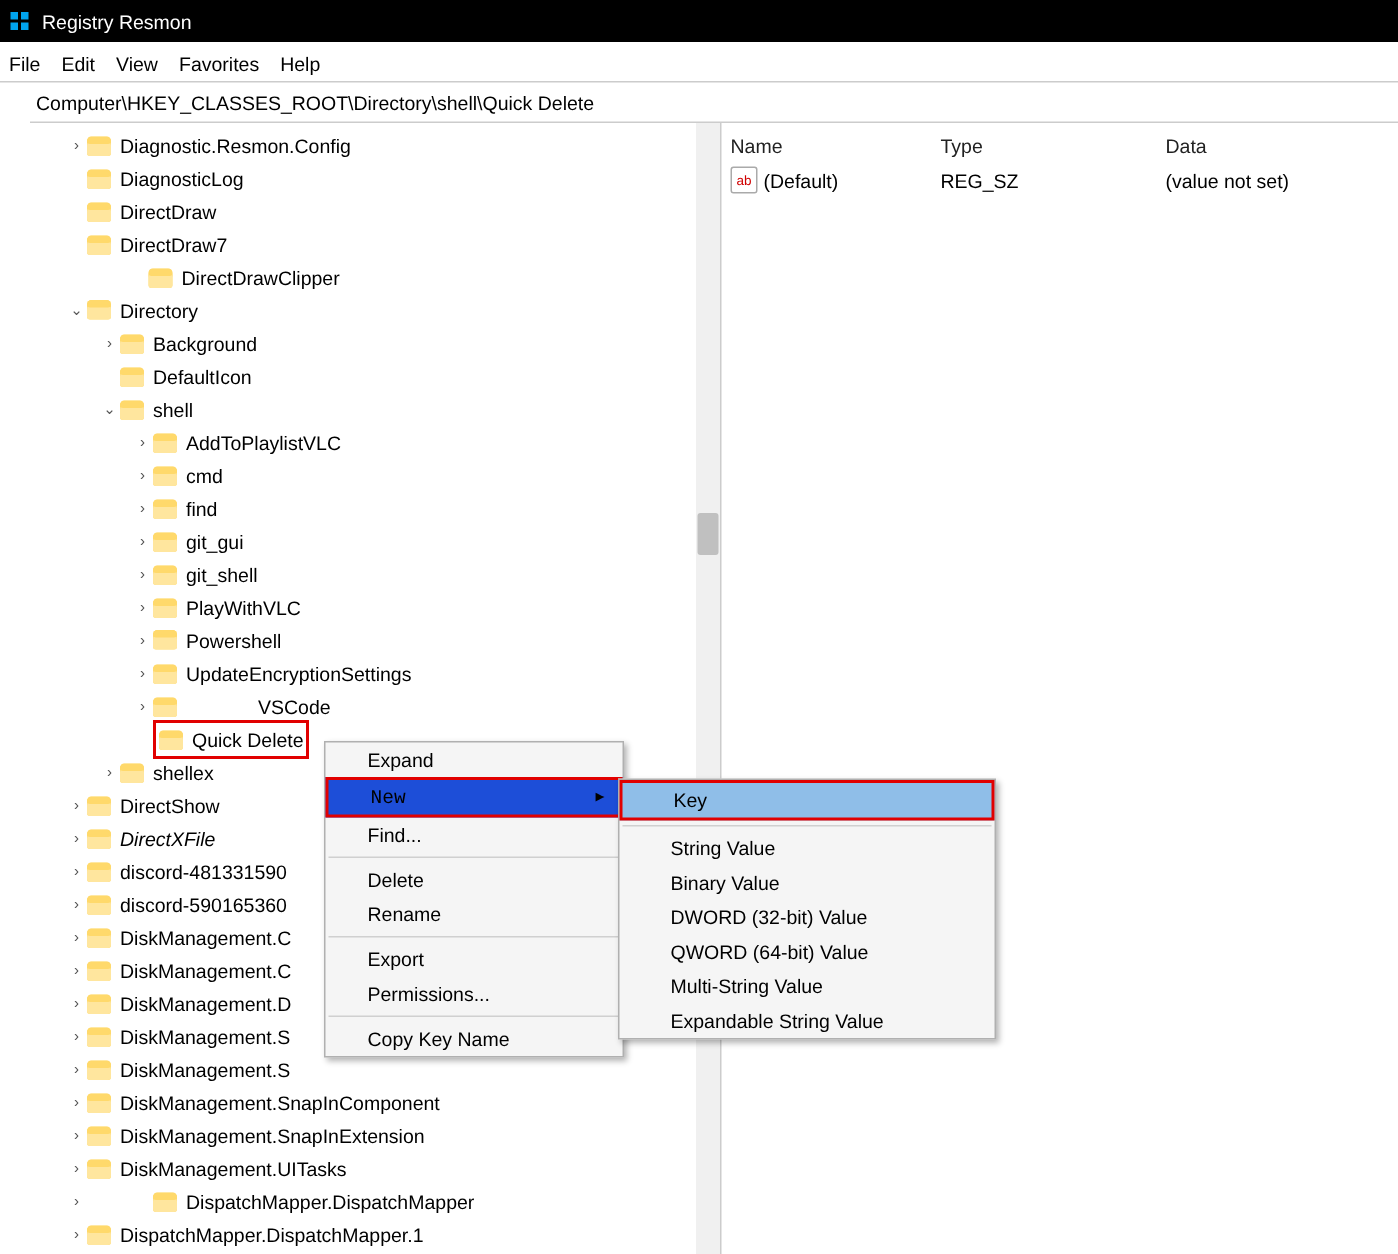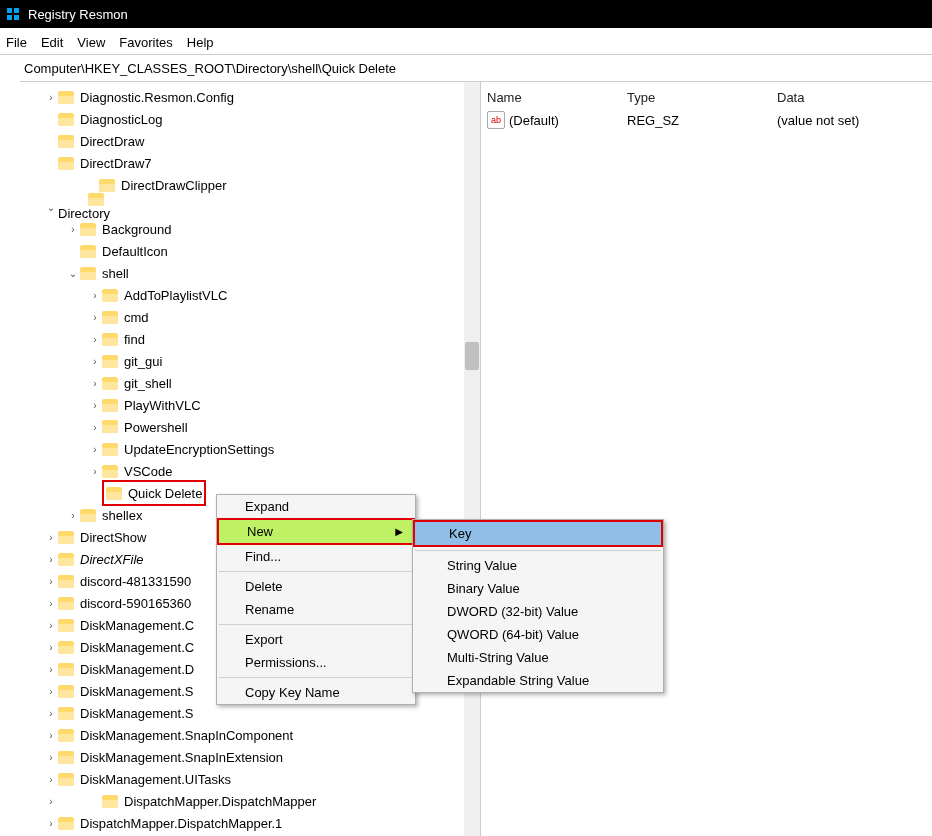--- a/index.html
+++ b/index.html
@@ -158,21 +158,22 @@
     padding: 4px 8px 4px 28px;
     position:relative;
     cursor: default;
   }
   .ctx-sep {
     height:1px;
     margin:3px 2px;
     background:#d0d0d0;
   }
   .ctx-highlight {
-    background:#bef264;
+    background:#1d4ed8;
+    font-family:Liberation Mono, monospace;
   }
   .ctx-arrow {
     position:absolute;
     right:10px;
     top:6px;
     font-size:10px;
   }
   .redbox {
     border: 2px solid #E10000;
     box-sizing: border-box;
@@ -255,21 +256,21 @@
         </div>
         <div class="tree-row" style="padding-left: 44px; margin-left: 41px;">
           <span class="chevron"></span>
           <div style="display: flex; align-items: center;">
             <span class="folder-icon"></span>
             <span class="tree-label">DirectDrawClipper</span>
           </div>
         </div>
         <div class="tree-row" style="padding-left: 44px;">
           <span class="chevron">⌄</span>
-          <div style="display: flex; align-items: flex-end; flex-direction: column;">
+          <div style="display: flex; align-items: flex-start;">
             <span class="folder-icon"></span>
             <span class="tree-label">Directory</span>
           </div>
         </div>
         <div class="tree-row" style="padding-left: 66px;">
           <span class="chevron">›</span>
           <div style="display: flex; align-items: center;">
             <span class="folder-icon"></span>
             <span class="tree-label">Background</span>
           </div>
@@ -339,21 +340,21 @@
         </div>
         <div class="tree-row" style="padding-left: 88px;">
           <span class="chevron">›</span>
           <div style="display: flex; align-items: center;">
             <span class="folder-icon"></span>
             <span class="tree-label">UpdateEncryptionSettings</span>
           </div>
         </div>
         <div class="tree-row" style="padding-left: 88px;">
           <span class="chevron">›</span>
-          <div style="display: flex; align-items: center;">
+          <div style="display: flex; align-items: center; gap: 48px;">
             <span class="folder-icon"></span>
             <span class="tree-label">VSCode</span>
           </div>
         </div>
         <div class="tree-row" style="padding-left: 88px;">
           <span class="chevron"></span>
           <div class="selected-box" style="display: flex; align-items: center;">
             <span class="folder-icon"></span>
             <span class="tree-label">Quick Delete</span>
           </div>

